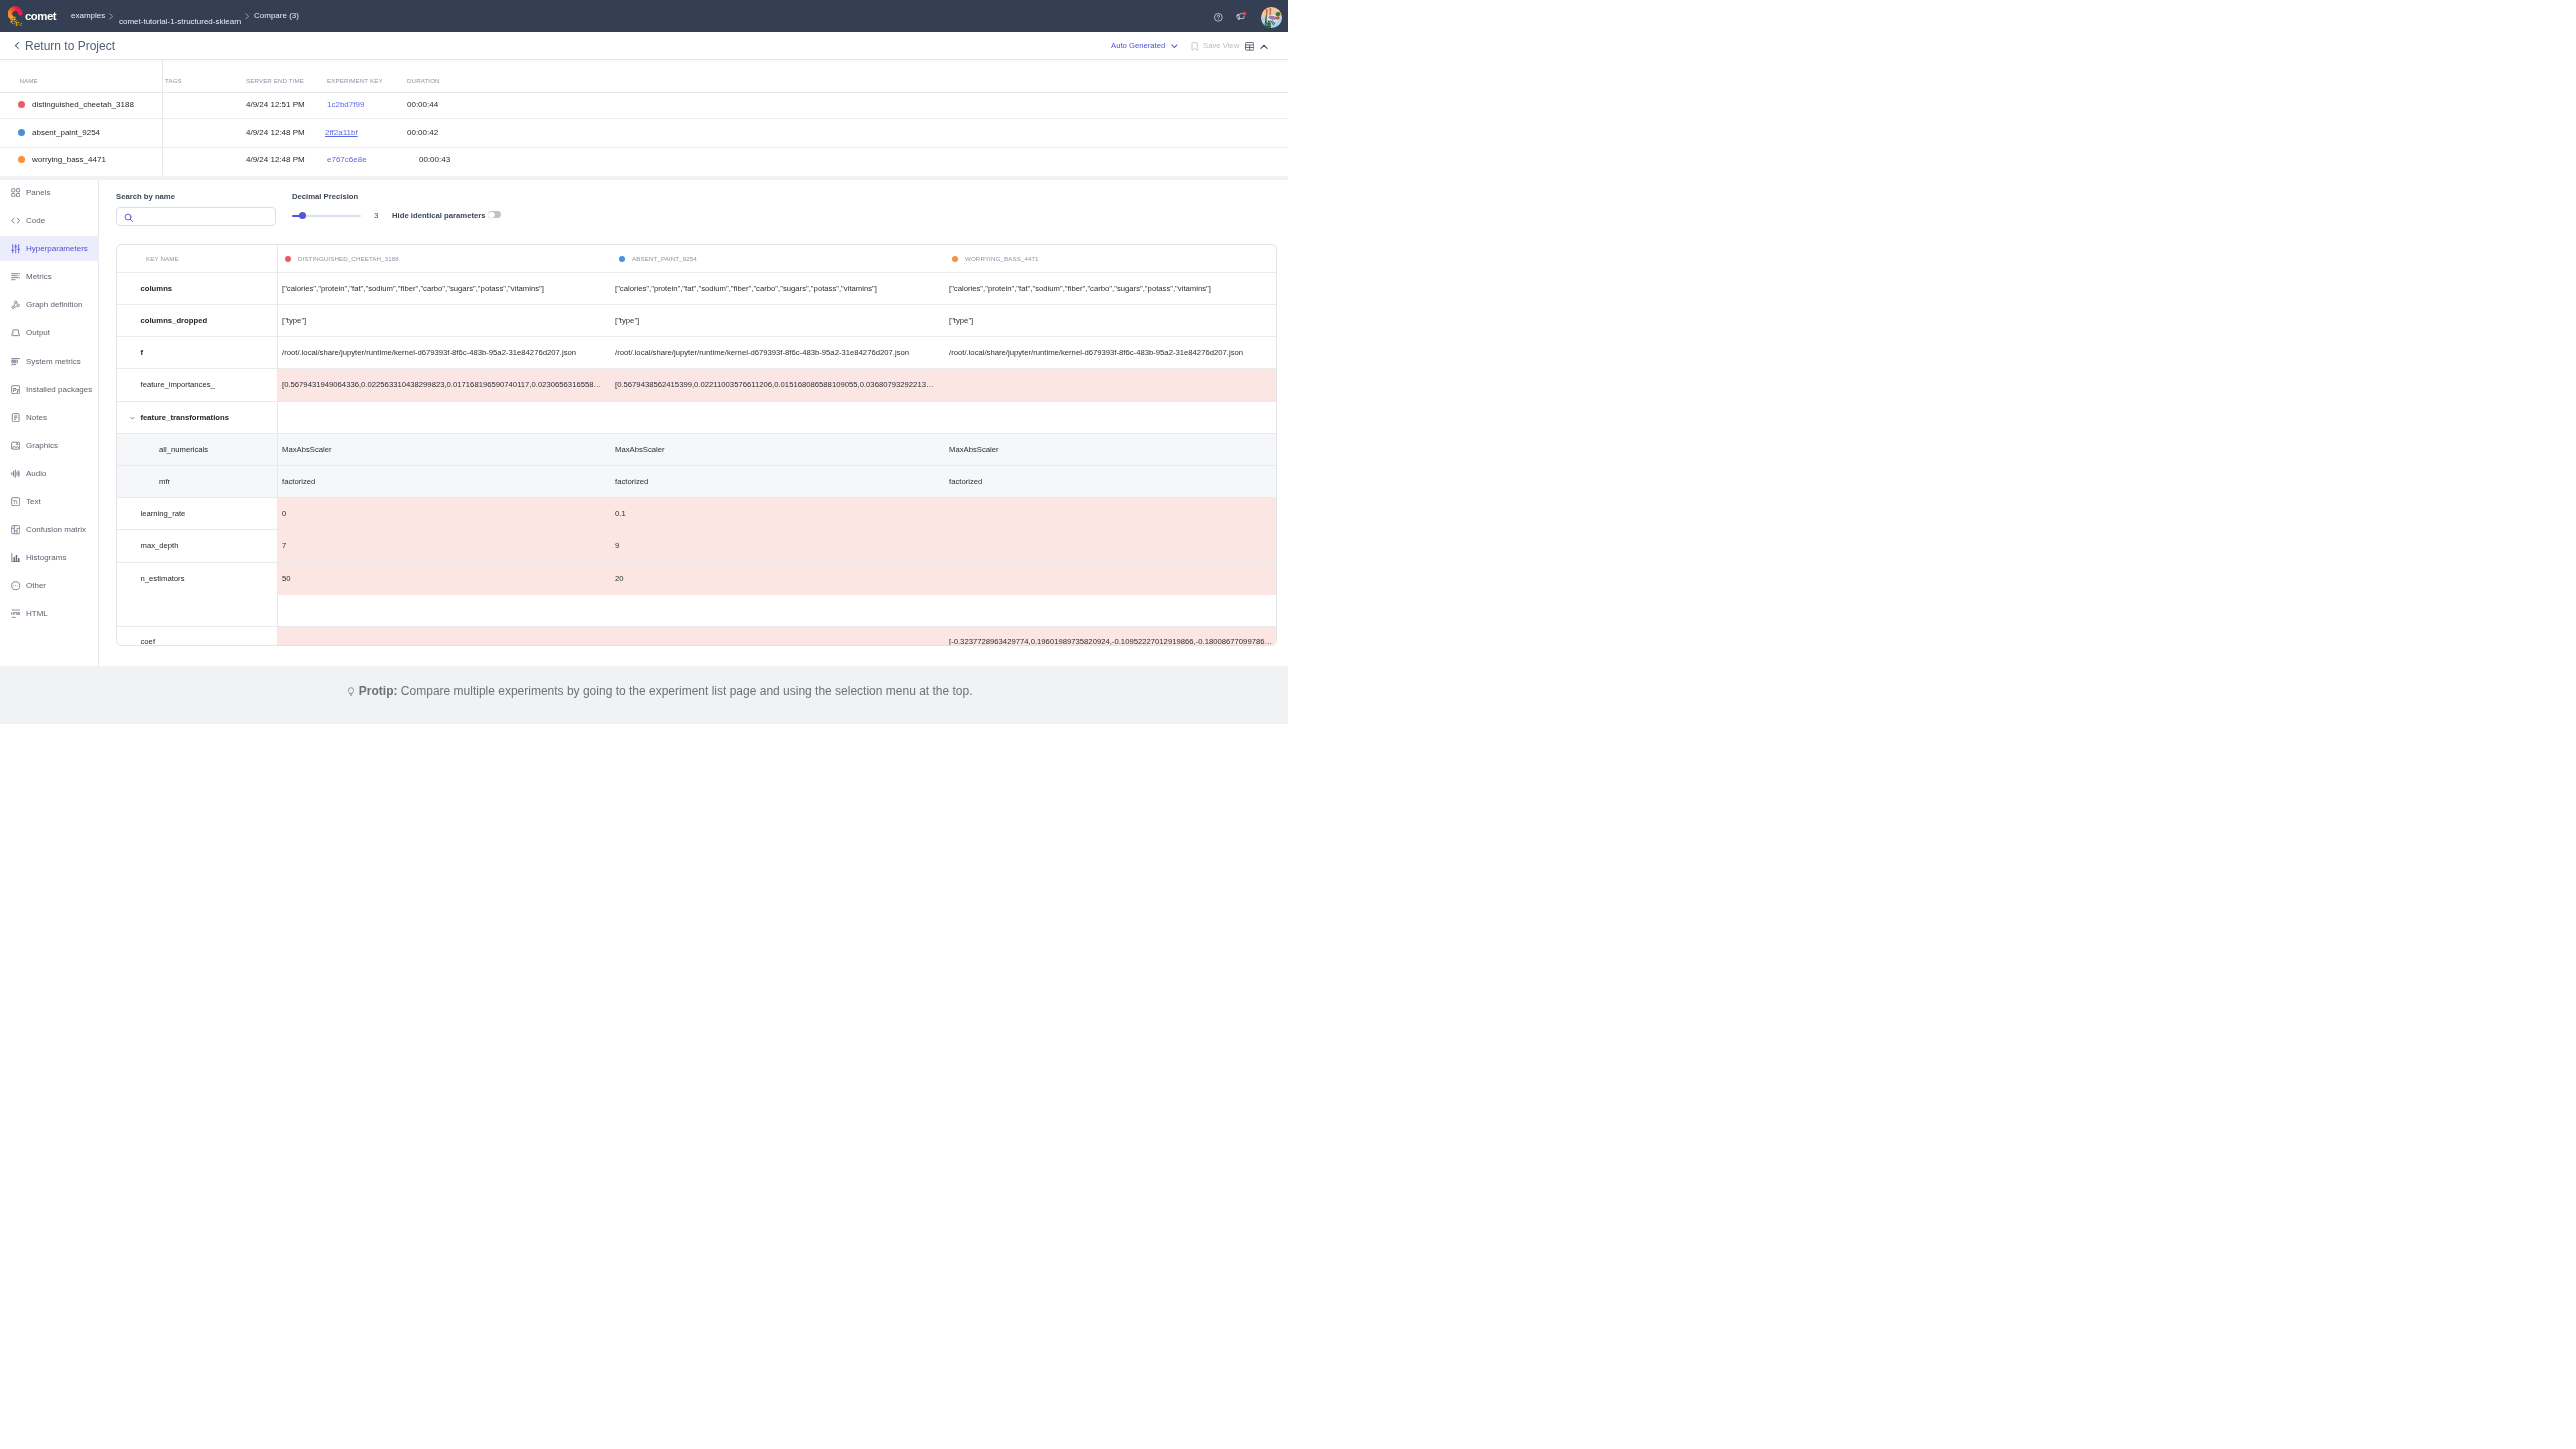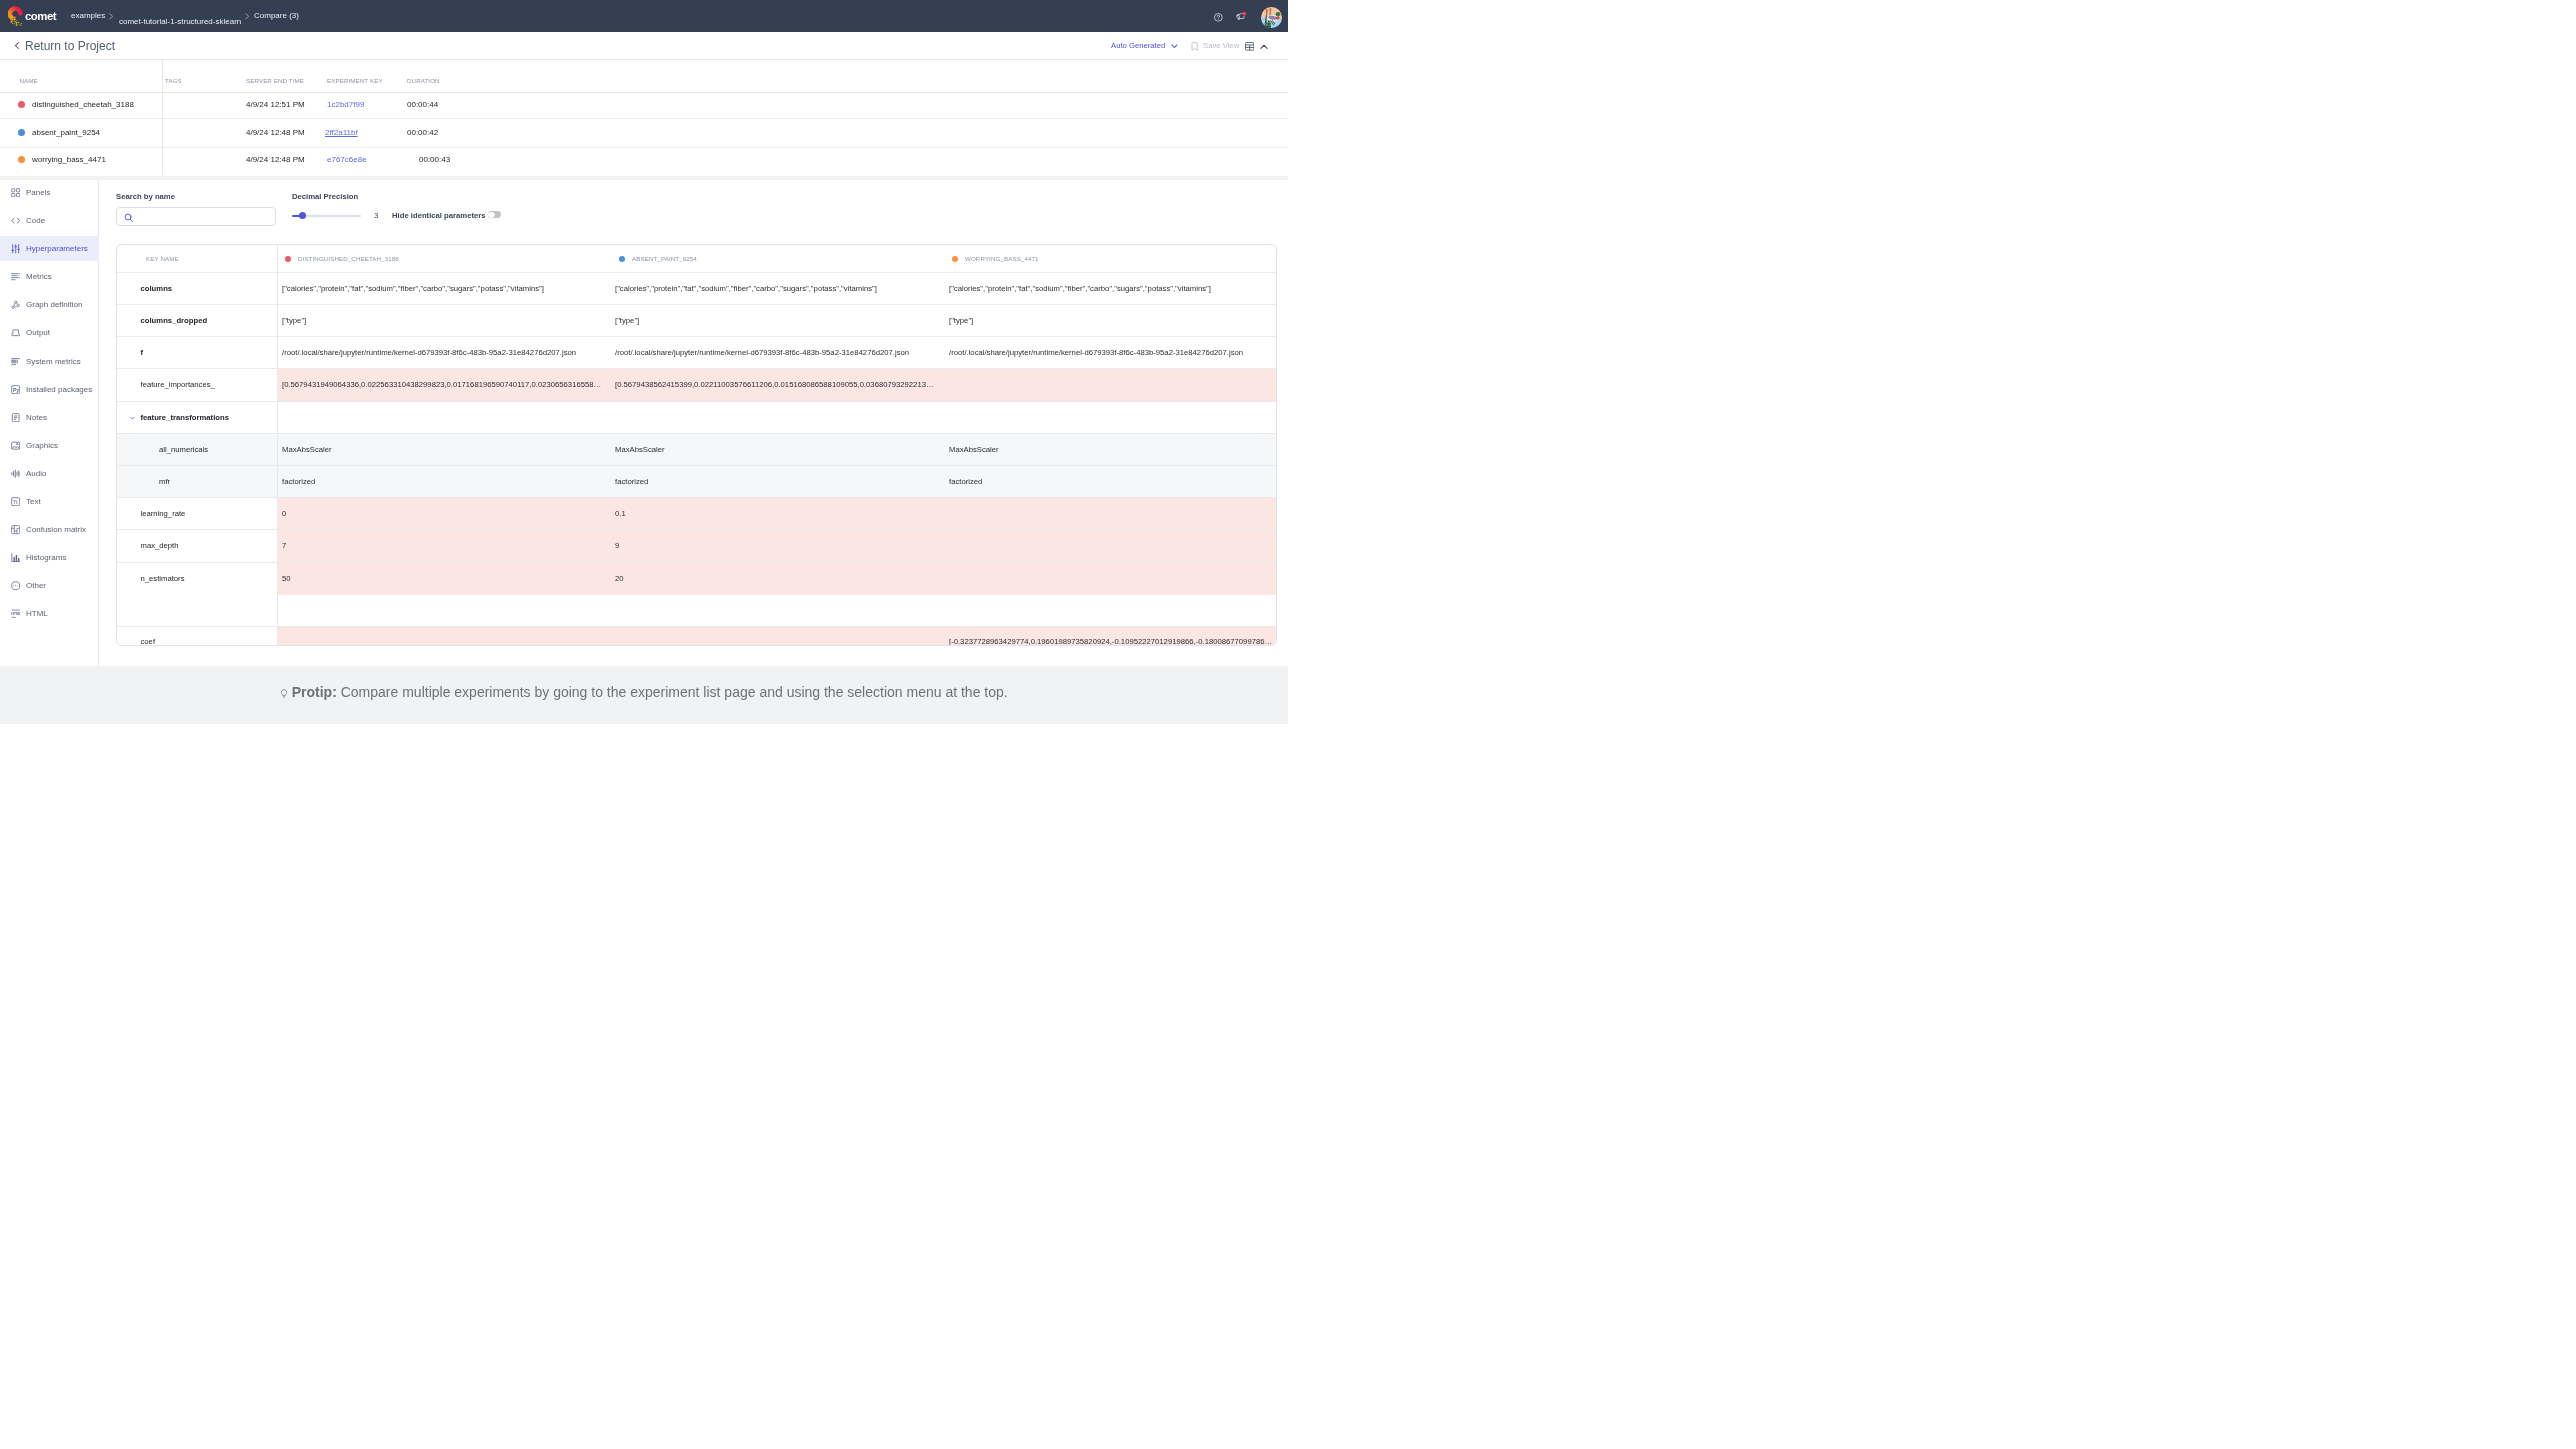--- a/index.html
+++ b/index.html
@@ -24,21 +24,21 @@
 #exps .hline{position:absolute;left:0;top:32px;width:1288px;height:0.7px;background:#e7e8ea;}
 #exps .vline{position:absolute;left:162px;top:0;width:0.7px;height:115px;background:#e7e8ea;}
 #exps .row{position:absolute;left:0;width:1288px;height:27.5px;}
 #exps .rline{position:absolute;left:0;width:1288px;height:0.7px;background:#ebecee;}
 #exps .dot{position:absolute;left:18px;width:7px;height:7px;border-radius:50%;}
 #exps .cell{position:absolute;font-size:8px;color:#24282e;white-space:nowrap;}
 #exps .key{color:#5b6ae0;}
 
 #band{position:absolute;left:0;top:176px;width:1288px;height:4px;background:#f1f2f3;}
 #footer{position:absolute;left:0;top:666px;width:1288px;height:58px;background:#f1f2f3;}
-#protip{position:absolute;left:0;top:684px;width:1288px;text-align:center;font-size:14px;color:#6e7276;}
+#protip{position:absolute;left:16px;top:684px;width:1288px;text-align:center;font-size:12px;color:#6e7276;}
 
 #side{position:absolute;left:0;top:180px;width:99px;height:486px;background:#fff;border-right:0.7px solid #e5e7e9;}
 #side .item{position:relative;width:99px;height:25px;margin-bottom:3.1px;}
 #side .item .lbl{position:absolute;left:26px;top:0;height:25px;line-height:25px;font-size:8px;color:#5c636e;white-space:nowrap;}
 #side .item .ic{position:absolute;left:10.7px;top:8px;width:9.4px;height:9.4px;color:#5f6b85;}
 #side .item.sel{background:#ecedfa;}
 #side .item.sel .lbl{color:#4a50d4;}
 #side .item.sel .ic{color:#4a50d4;}
 
 .ctl-lbl{position:absolute;font-size:7.7px;font-weight:700;color:#3d4758;white-space:nowrap;}

